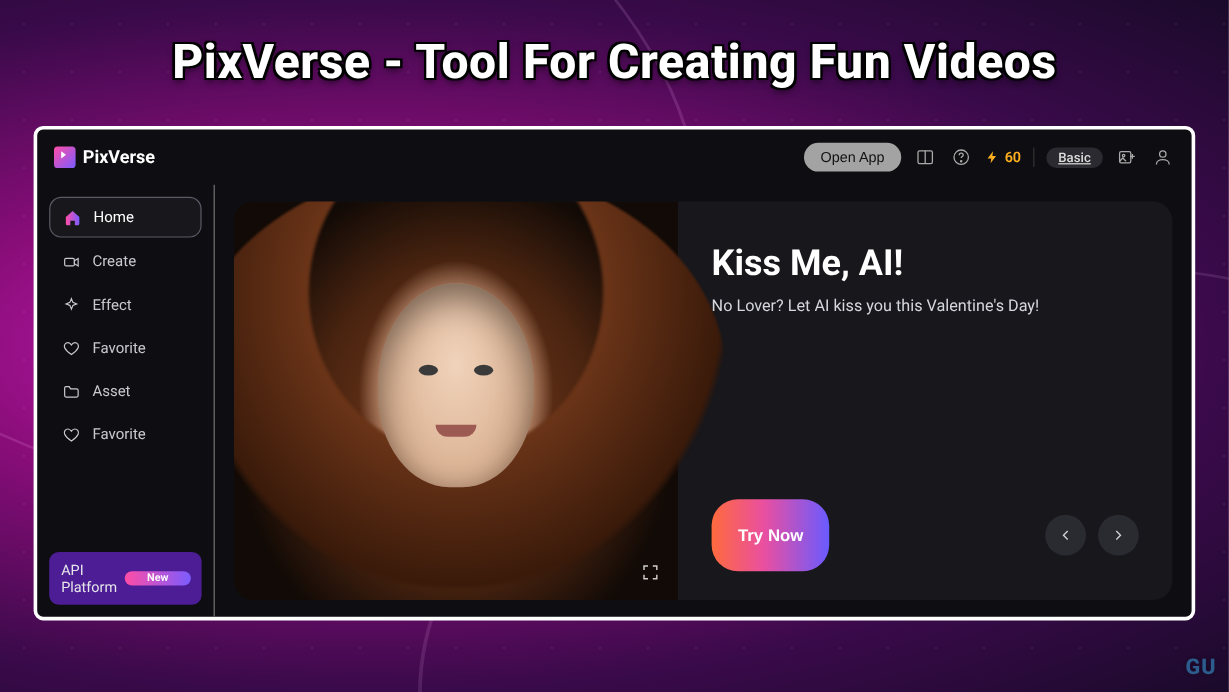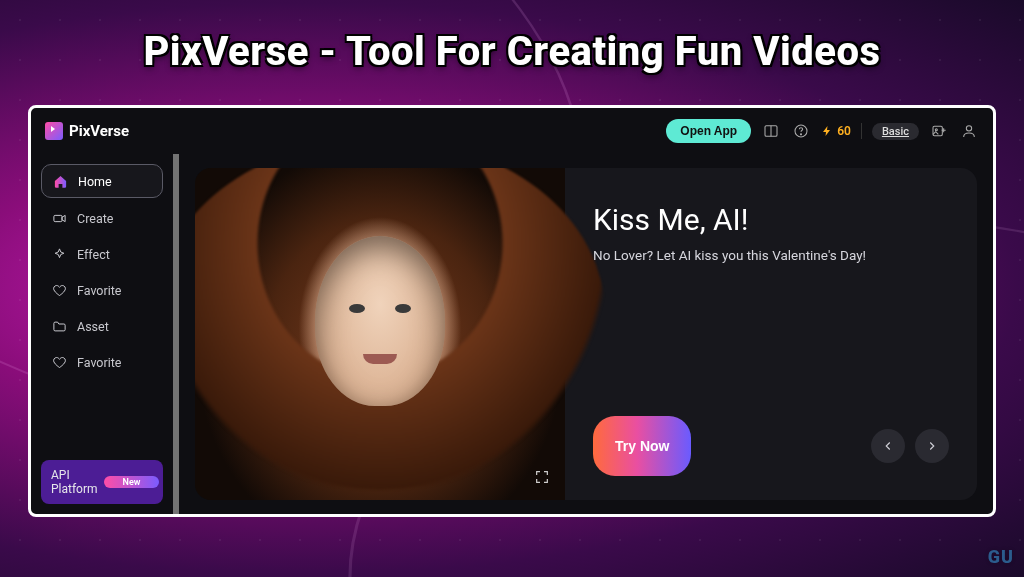--- a/index.html
+++ b/index.html
@@ -82,26 +82,26 @@
     position:absolute;
     inset:3px;
     border-left:4px solid #fff;
     border-top:3px solid transparent;
     border-bottom:3px solid transparent;
     left:6px; top:4px;
     width:0;height:0;
   }
   .topbar-spacer { flex: 1; }
   .btn-open {
-    background: #5eead4;
+    background: #a3a3a3;
     color: #111;
     border: none;
     border-radius: 16px;
     padding: 5px 14px;
-    font-weight: 700;
+    font-weight: 400;
     font-size: 12px;
     cursor: pointer;
   }
   .top-icon {
     width: 20px; height: 20px;
     color: #aaa;
     display: flex;
     align-items: center;
     justify-content: center;
     cursor: pointer;
@@ -128,21 +128,21 @@
   }
 
   .body-row { flex: 1; display: flex; min-height: 0; }
 
   .sidebar {
     width: 148px;
     padding: 10px 10px;
     display: flex;
     flex-direction: column;
     gap: 4px;
-    border-right: 6px solid #737373;
+    border-right: 1px solid #737373;
   }
   .side-item {
     display: flex;
     align-items: center;
     gap: 10px;
     padding: 8px 10px;
     border-radius: 10px;
     color: #c8c8ce;
     font-size: 12.5px;
     cursor: pointer;
@@ -220,21 +220,21 @@
   }
   .fullscreen-btn svg{width:16px;height:16px;stroke:#fff;fill:none;stroke-width:1.8;}
 
   .hero-text{
     flex:1;
     padding: 34px 28px 24px 28px;
     color:#fff;
     display:flex;flex-direction:column;
     position:relative;
   }
-  .hero-title{font-size:30px;font-weight:400;margin-bottom:10px;}
+  .hero-title{font-size:30px;font-weight:700;margin-bottom:10px;}
   .hero-sub{font-size:13.5px;color:#d6d6dd;}
   .hero-bottom{margin-top:auto;display:flex;align-items:center;gap:12px;}
   .try-btn{
     background: linear-gradient(90deg,#ff6a3d 0%, #e94fa1 45%, #6a5bff 100%);
     color:#fff;border:none;border-radius:22px;padding:22px 22px;font-weight:600;font-size:14px;cursor:pointer;
   }
   .nav-btns{margin-left:auto;display:flex;gap:10px;}
   .circ{
     width:34px;height:34px;border-radius:50%;background:#2a2a31;display:flex;align-items:center;justify-content:center;cursor:pointer;color:#cfcfd6;
   }

